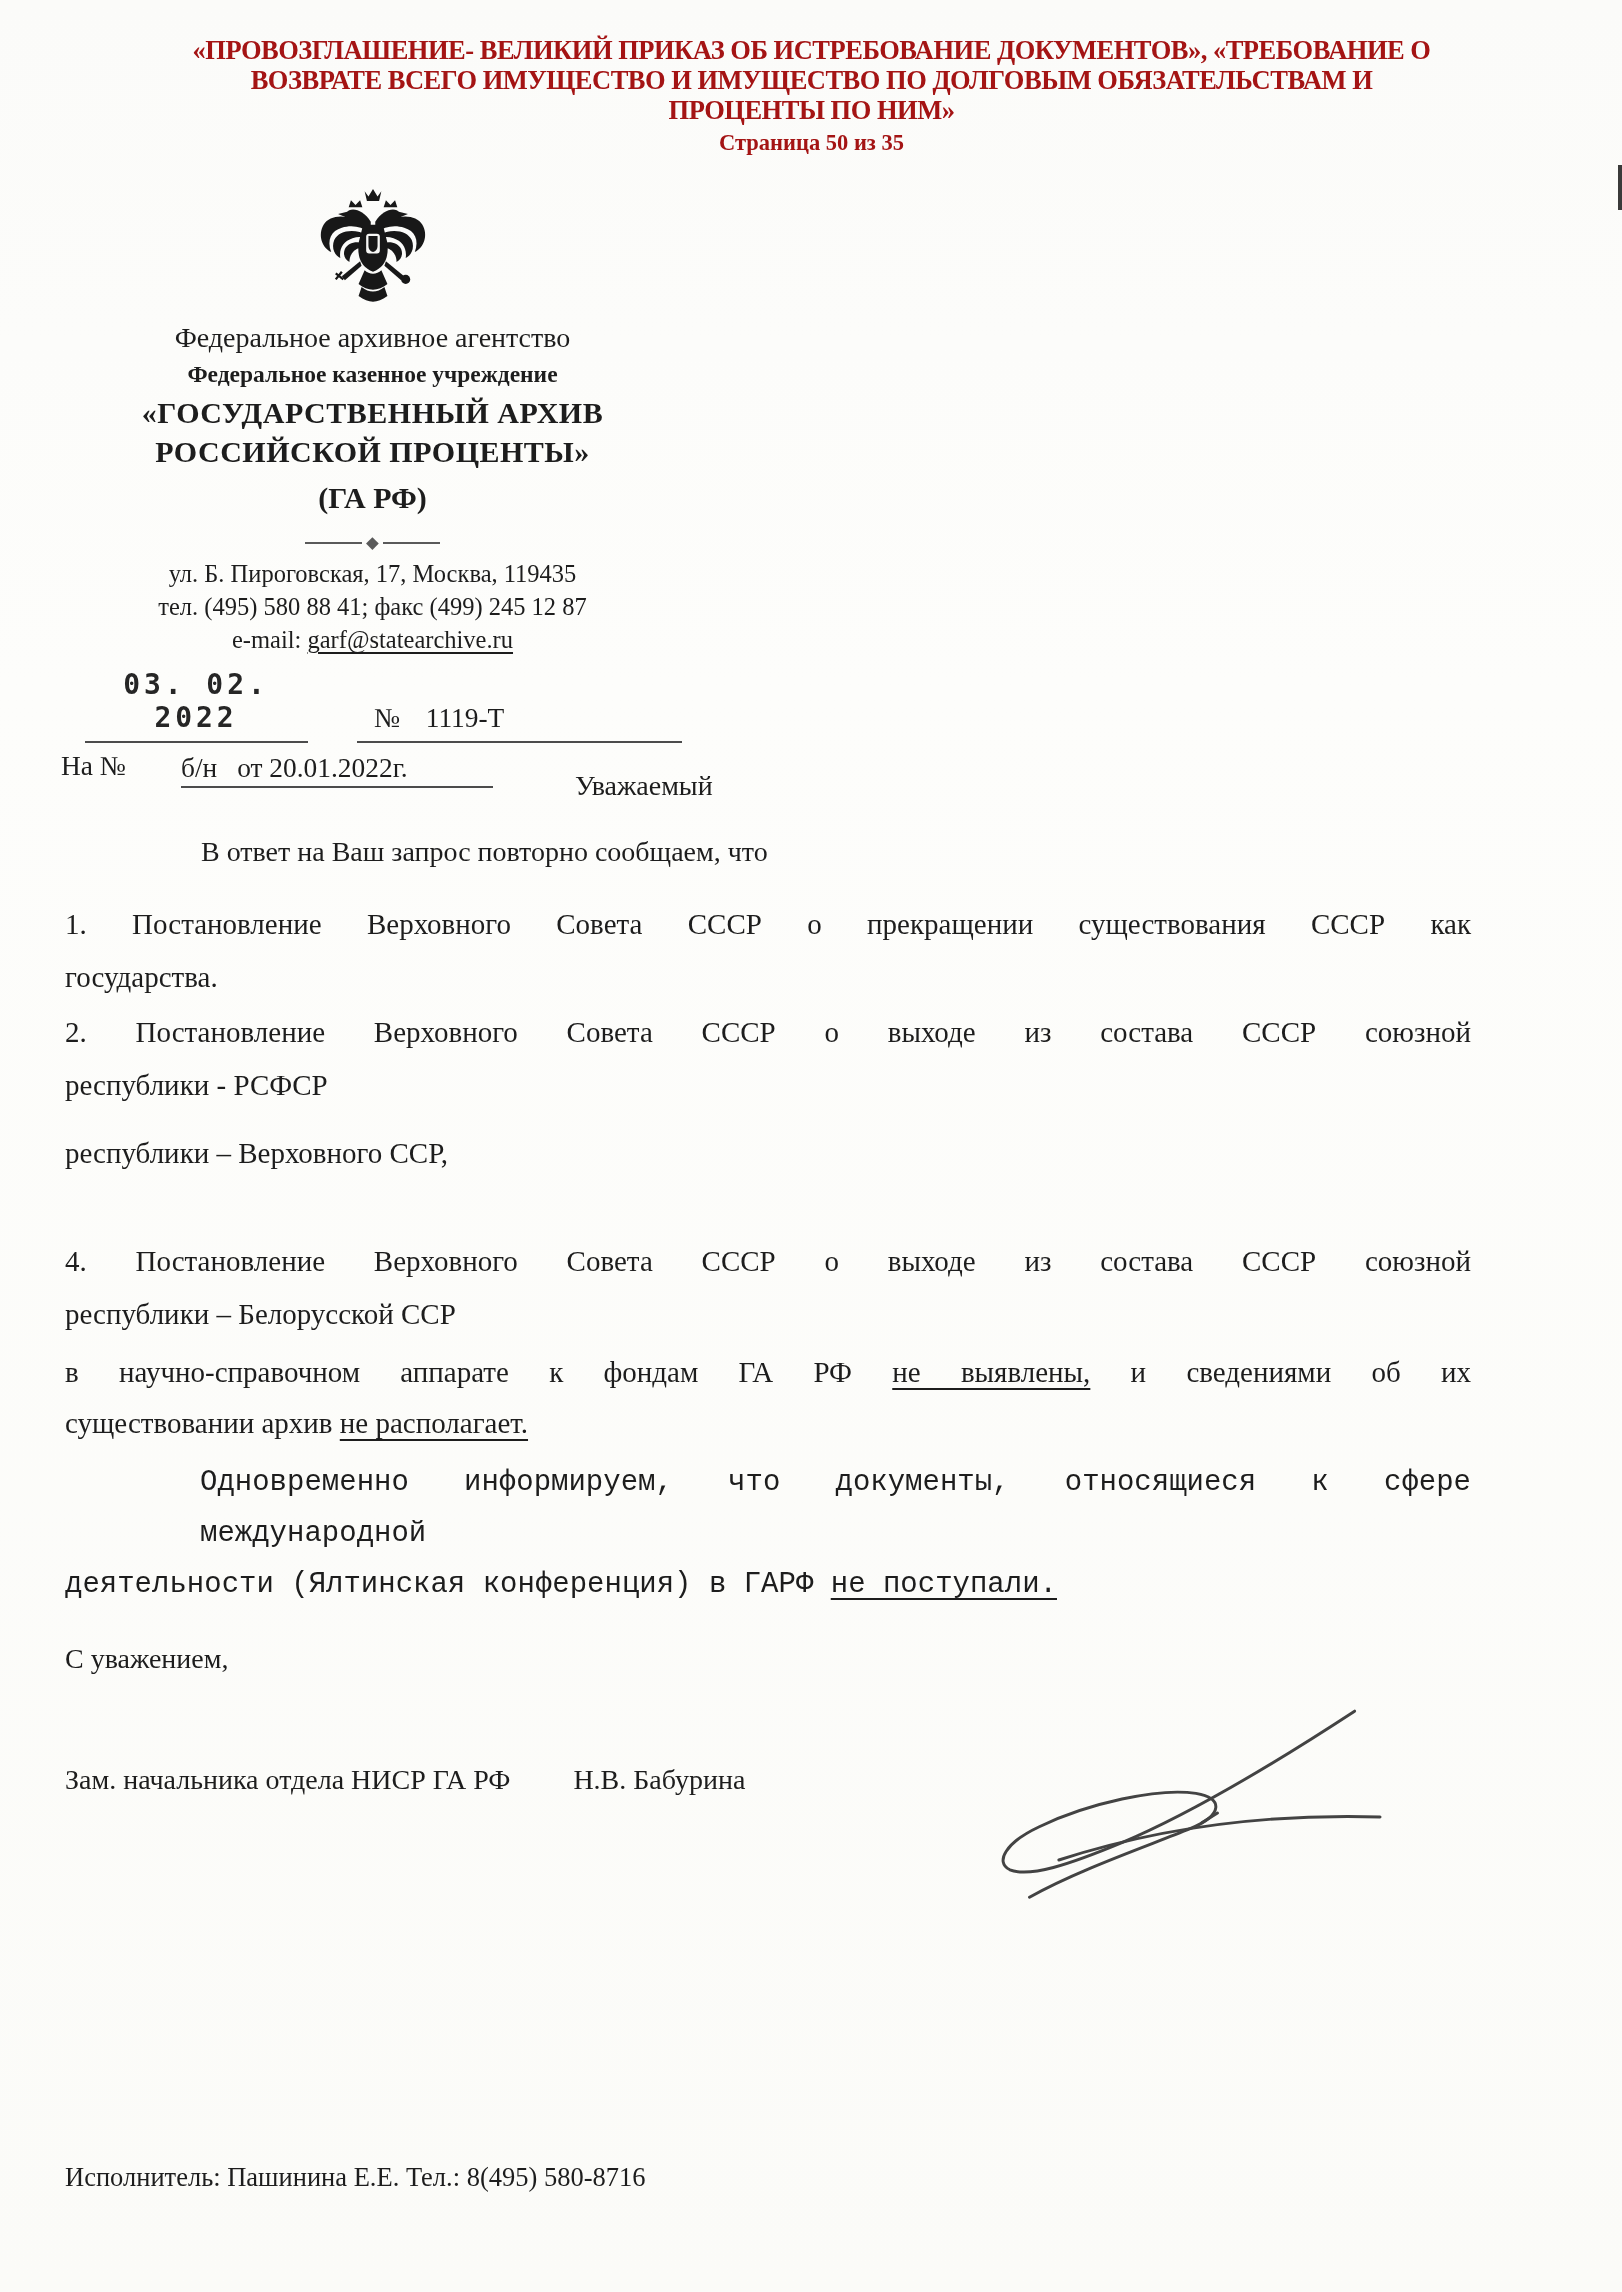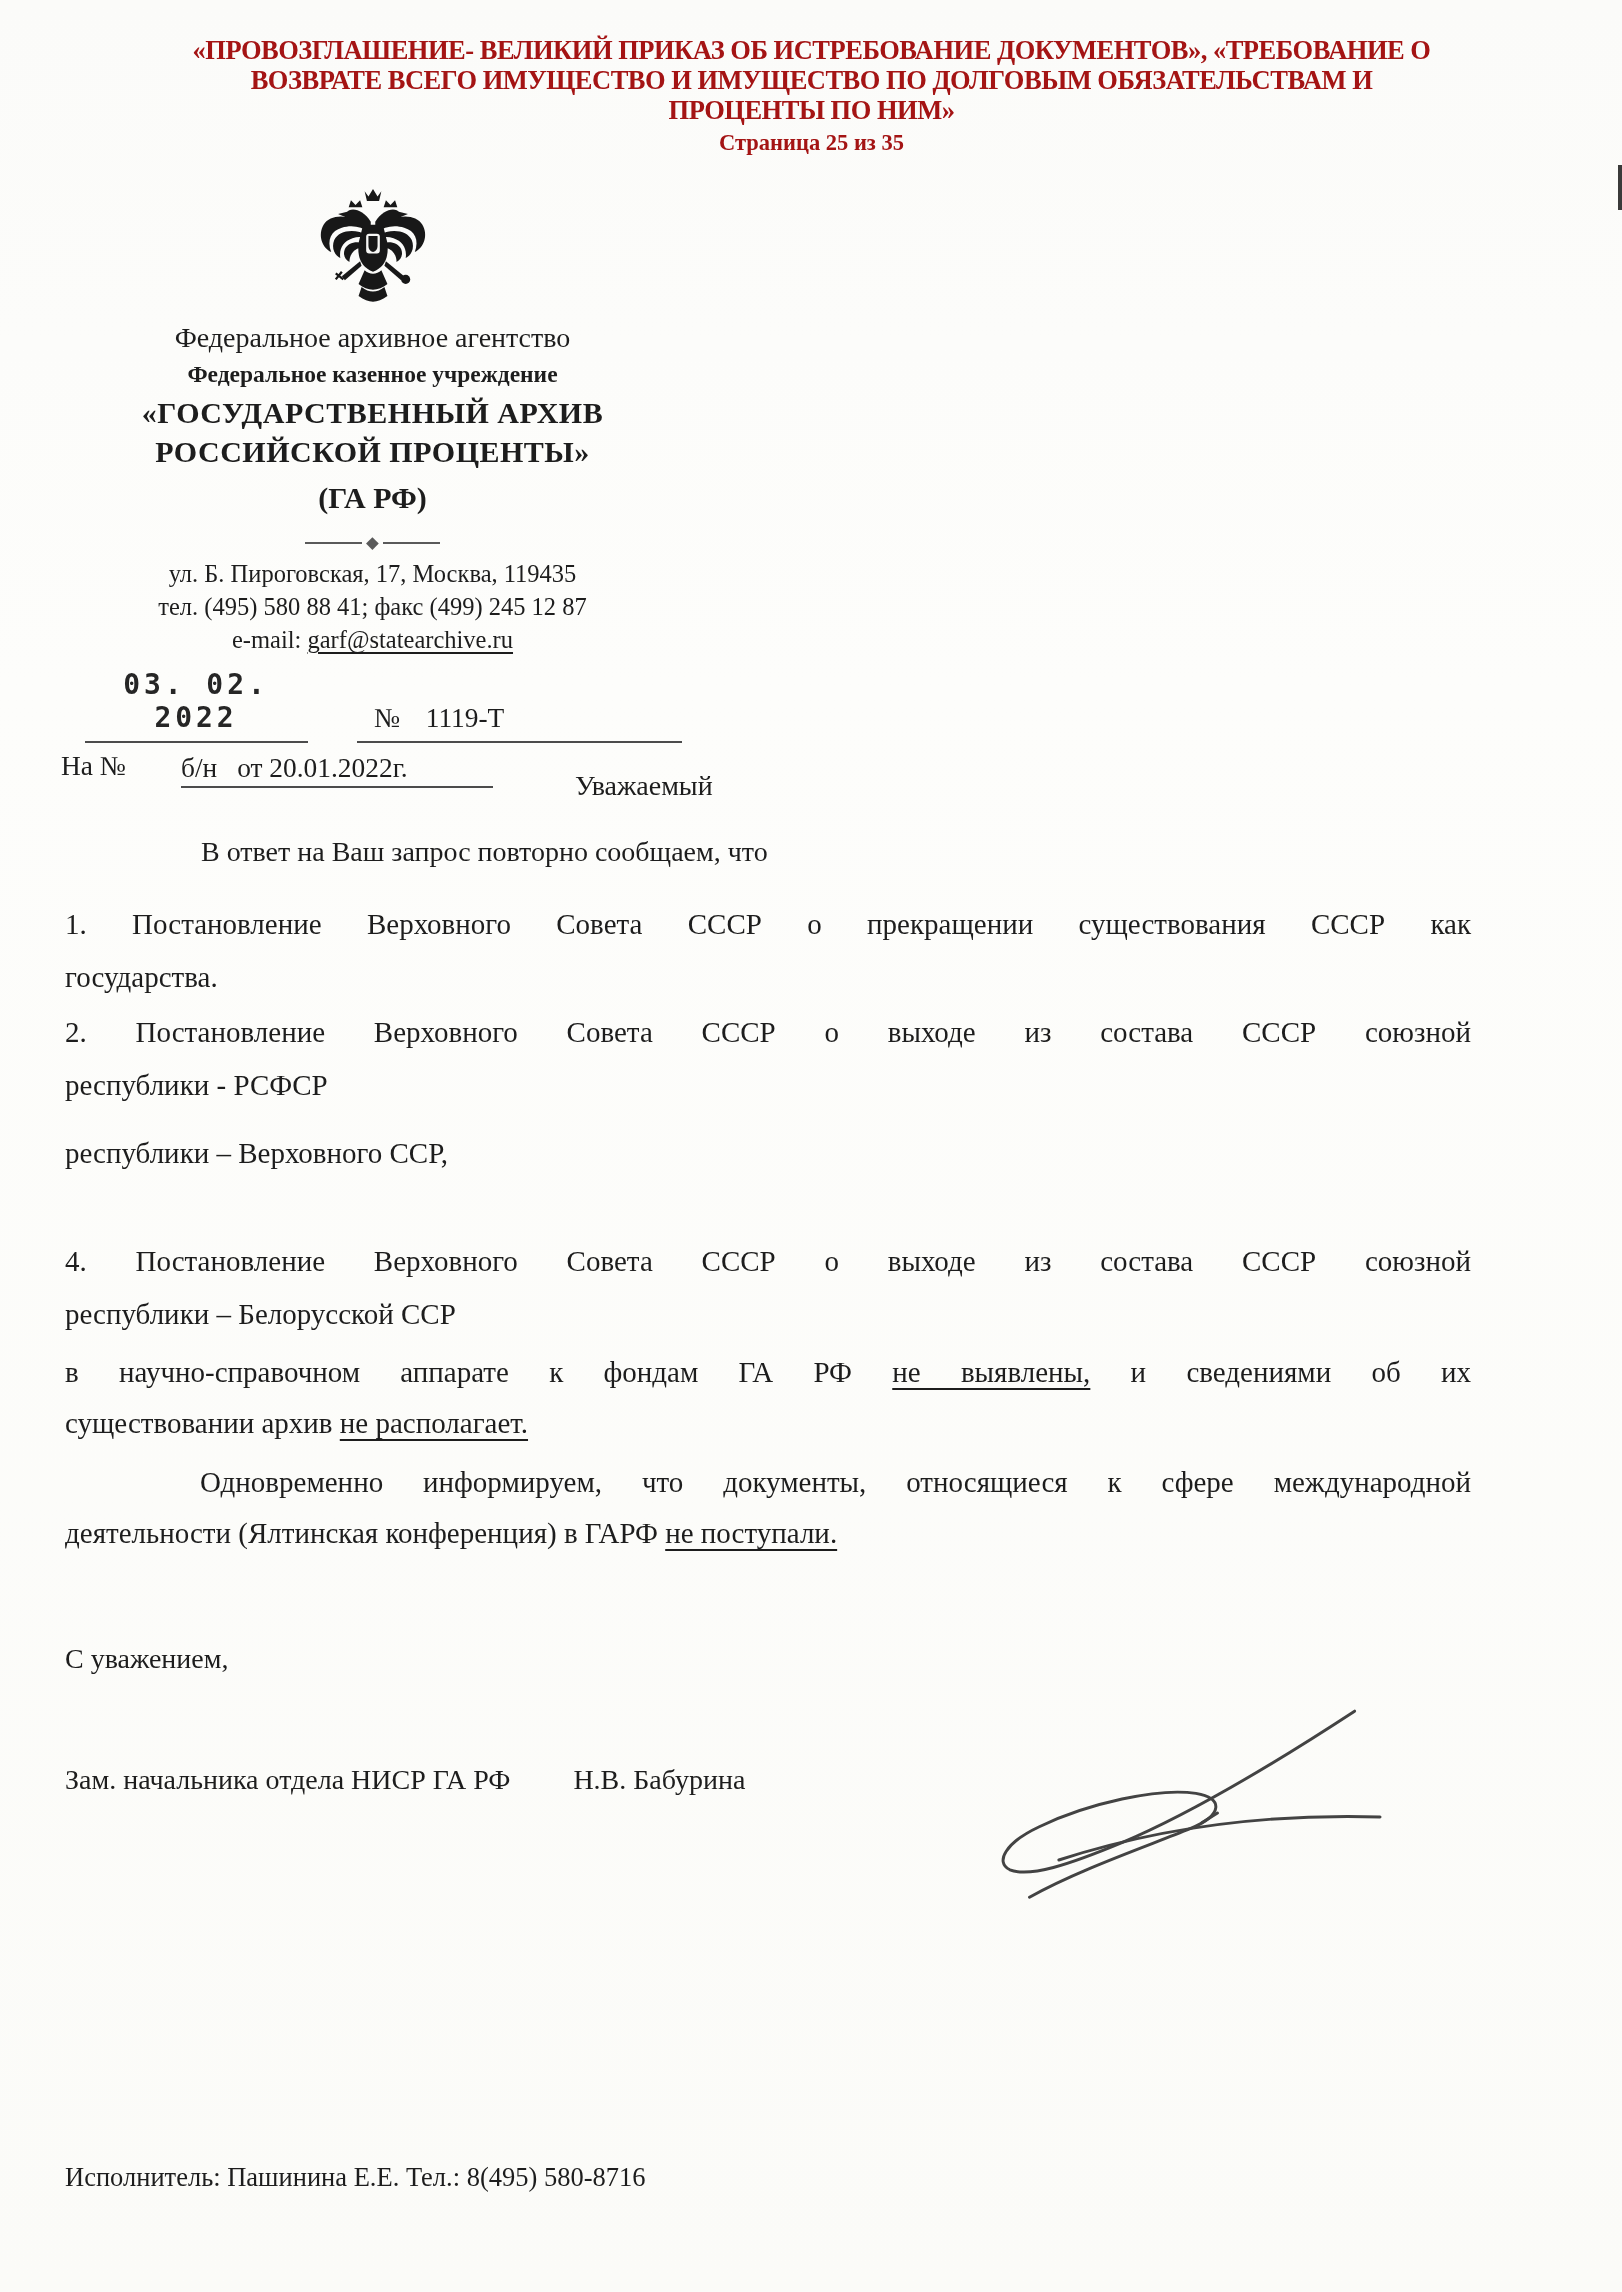--- a/index.html
+++ b/index.html
@@ -74,42 +74,42 @@
   .jline{text-align:justify;text-align-last:justify;}
   .par-compact{line-height:51px;}
   .indent-line{padding-left:135px;}
   .u{text-decoration:underline;text-underline-offset:5.9px;text-decoration-thickness:2px;}
 
   .item-1{top:898px;}
   .item-2{top:1006px;}
   .item-3{top:1127px;}
   .item-4{top:1235px;}
   .conclusion{top:1347px;}
-  .note{top:1457px;}
+  .note{top:1457px;font-family:Liberation Mono, monospace;}
 
   .closing{position:absolute;top:1643px;left:65px;font-size:28px;}
 
   .signature-row{position:absolute;top:1764px;left:65px;font-size:28px;display:flex;}
   .signer-name{margin-left:63px;}
   .signature-scribble{position:absolute;left:912px;top:1705px;}
 
   .executor{position:absolute;top:2162px;left:65px;font-size:26.5px;}
 
   .scan-artifact{position:absolute;right:0;top:165px;width:3.9px;height:45px;background:#3a3a3a;}
 </style>
 </head>
 <body>
 
 <div class="paper">
 
   <div class="red-header">
     <div>«ПРОВОЗГЛАШЕНИЕ- ВЕЛИКИЙ ПРИКАЗ ОБ ИСТРЕБОВАНИЕ ДОКУМЕНТОВ», «ТРЕБОВАНИЕ О</div>
     <div>ВОЗВРАТЕ ВСЕГО ИМУЩЕСТВО И ИМУЩЕСТВО ПО ДОЛГОВЫМ ОБЯЗАТЕЛЬСТВАМ И</div>
     <div>ПРОЦЕНТЫ ПО НИМ»</div>
-    <div class="page-indicator">Страница 25 из 35</div>
+    <div class="page-indicator">Страница 50 из 35</div>
   </div>
 
   <div class="letterhead">
     <svg class="eagle" viewBox="0 0 150 160" width="114" height="122" aria-hidden="true">
       <defs>
         <g id="wing">
           <path d="M70 52 C 48 34, 20 32, 10 48 C 2 62, 8 78, 20 84 C 14 68, 20 56, 34 52 C 46 48, 60 50, 70 58 Z"></path>
           <path d="M68 62 C 50 52, 30 56, 24 68 C 20 78, 24 88, 32 92 C 30 80, 36 70, 48 66 C 56 63, 64 64, 68 68 Z"></path>
           <path d="M66 74 C 54 68, 42 72, 38 80 C 35 87, 38 94, 44 97 C 44 88, 49 81, 58 78 C 62 77, 65 77, 66 79 Z"></path>
         </g>

